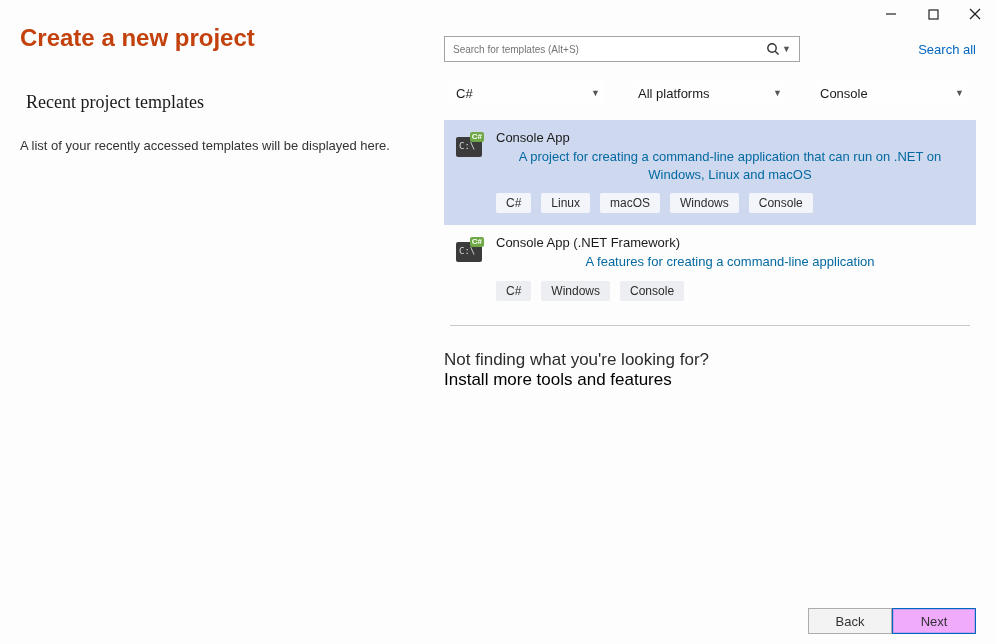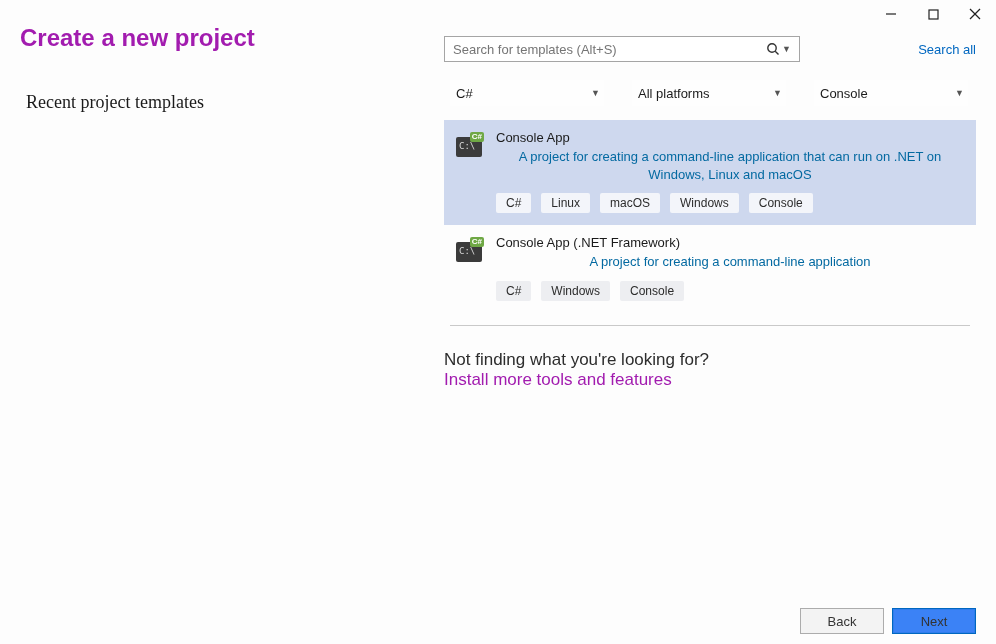--- a/index.html
+++ b/index.html
@@ -3,29 +3,29 @@
   <meta charset="utf-8">
   <style>
     * { box-sizing: border-box; margin: 0; padding: 0; font-family: "Segoe UI", Arial, sans-serif; }
     body { width: 996px; height: 644px; background: #fdfdfd; position: relative; overflow: hidden; }
 
     .window-controls { position: absolute; top: 0; right: 0; display: flex; }
     .wc-btn { width: 42px; height: 28px; display: flex; align-items: center; justify-content: center; cursor: pointer; }
     .wc-btn svg { stroke: #222; stroke-width: 1.2px; fill: none; }
 
     .left-pane { position: absolute; left: 20px; top: 24px; width: 400px; }
-    .page-title { font-size: 24px; font-weight: 600; color: #a21caf; margin-bottom: 40px; }
+    .page-title { font-size: 24px; font-weight: 600; color: #c2410c; margin-bottom: 40px; }
     .subheading { font-size: 18px; font-weight: 400; color: #1a1a1a; margin: 0 0 24px 6px; font-family: Liberation Serif, serif; }
     .recent-text { font-size: 13px; color: #333; line-height: 1.35; }
 
     .right-pane { position: absolute; left: 444px; top: 36px; right: 20px; }
 
     .search-row { display: flex; align-items: center; gap: 12px; margin-bottom: 18px; }
     .search-box { flex: 0 0 356px; height: 26px; border: 1px solid #a5a5a5; background: #fff; display: flex; align-items: center; padding: 0 8px; }
-    .search-input { flex: 1; border: none; outline: none; font-size: 13px; background: transparent; }
+    .search-input { flex: 1; border: none; outline: none; font-size: 10px; background: transparent; }
     .search-icon { display: flex; align-items: center; gap: 2px; }
     .search-caret { font-size: 9px; color: #555; }
 
     .clear-link { margin-left: auto; color: #0067c0; font-size: 13px; cursor: pointer; }
 
     .filters-row { display: flex; gap: 28px; margin-bottom: 14px; padding: 0 6px; }
     .filter-dd { display: flex; align-items: center; justify-content: space-between; min-width: 154px; height: 26px; padding: 0 4px 0 6px; font-size: 13px; color: #1b1b1b; background: #fefefe; cursor: pointer; }
     .filter-dd .caret { font-size: 9px; color: #555; }
 
     .template-card { padding: 10px 12px 12px 12px; display: flex; gap: 14px; }
@@ -37,26 +37,26 @@
     .tpl-body { flex: 1; }
     .tpl-title { font-size: 13px; color: #1a1a1a; margin-bottom: 3px; }
     .tpl-desc { font-size: 13px; color: #0369a1; line-height: 1.35; margin-bottom: 10px; text-align: center; }
     .tag-row { display: flex; gap: 10px; flex-wrap: wrap; }
     .tag { background: #edeef1; color: #2c2c2c; font-size: 12px; padding: 3px 10px; border-radius: 2px; }
     .template-card.selected .tag { background: #f3f5fa; }
 
     .divider { height: 1px; background: #c9c9c9; margin: 12px 6px 24px 6px; }
 
     .not-finding { text-align: left; font-size: 17px; color: #2d2d2d; margin-top: 14px; }
-    .not-finding .link { color: #a21caf; cursor: pointer; }
+    .not-finding .link { color: #000000; cursor: pointer; }
 
-    .footer { position: absolute; bottom: 10px; right: 20px; display: flex; gap: 8px; padding-left: 45px; }
+    .footer { position: absolute; bottom: 10px; right: 20px; display: flex; gap: 0; padding-left: 45px; }
     .btn { width: 84px; height: 26px; display: flex; align-items: center; justify-content: center; font-size: 13px; cursor: pointer; }
     .btn-back { background: #f3f3f3; border: 1px solid #acacac; color: #333; }
-    .btn-next { background: #3b82f6; border: 1px solid #0067c0; color: #333; box-shadow: 0 0 0 1px rgba(0,103,192,0.18) inset; }
+    .btn-next { background: #f0abfc; border: 1px solid #0067c0; color: #333; box-shadow: 0 0 0 1px rgba(0,103,192,0.18) inset; }
   </style>
 </head>
 <body>
 
 <div class="window-controls">
   <div class="wc-btn">
     <svg width="12" height="12">
         <line x1="1" y1="6" x2="11" y2="6"></line>
       </svg>
   </div>
@@ -69,20 +69,21 @@
     <svg width="12" height="12">
         <line x1="1" y1="1" x2="11" y2="11"></line>
         <line x1="11" y1="1" x2="1" y2="11"></line>
       </svg>
   </div>
 </div>
 
 <div class="left-pane">
   <h1 class="page-title">Create a new project</h1>
   <h2 class="subheading">Recent project templates</h2>
+  <p class="recent-text">A list of your recently accessed templates will be displayed here.</p>
 </div>
 
 <div class="right-pane">
 
   <div class="search-row">
     <div class="search-box">
       <input class="search-input" type="text" placeholder="Search for templates (Alt+S)" style="">
       <span class="search-icon">
         <svg width="14" height="14" viewBox="0 0 14 14">
             <circle cx="6" cy="6" r="4.2" fill="none" stroke="#333" stroke-width="1.4"></circle>
@@ -129,21 +130,21 @@
   </div>
 
   <div class="template-card">
     <div class="tpl-icon">
       <div class="base"></div>
         <span class="prompt">C:\</span>
         <span class="badge">C#</span>
     </div>
     <div class="tpl-body">
       <div class="tpl-title">Console App (.NET Framework)</div>
-      <div class="tpl-desc">A project for creating a command-line application</div>
+      <div class="tpl-desc">A features for creating a command-line application</div>
       <div class="tag-row">
         <span class="tag">C#</span>
         <span class="tag">Windows</span>
         <span class="tag">Console</span>
       </div>
     </div>
   </div>
 
   <div class="divider"></div>
 

